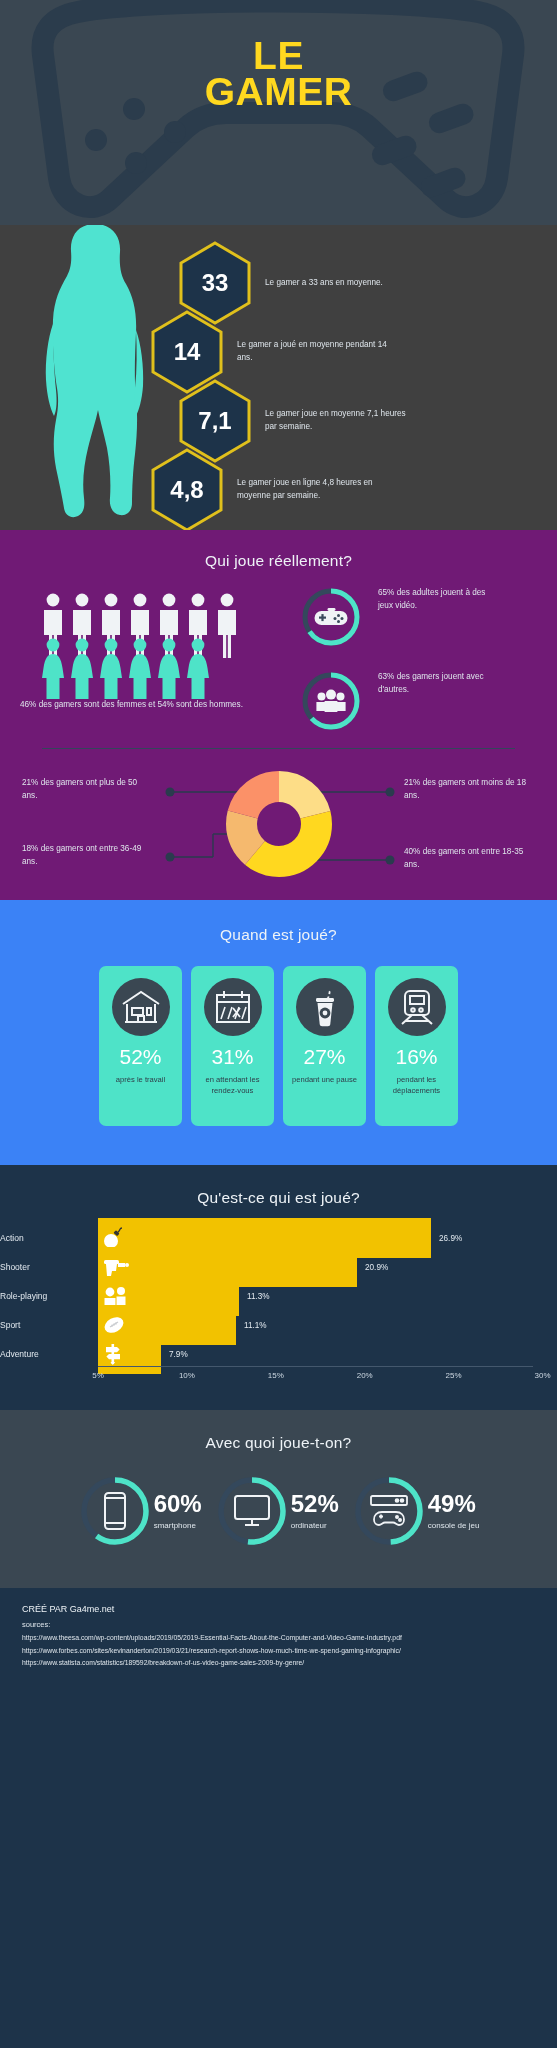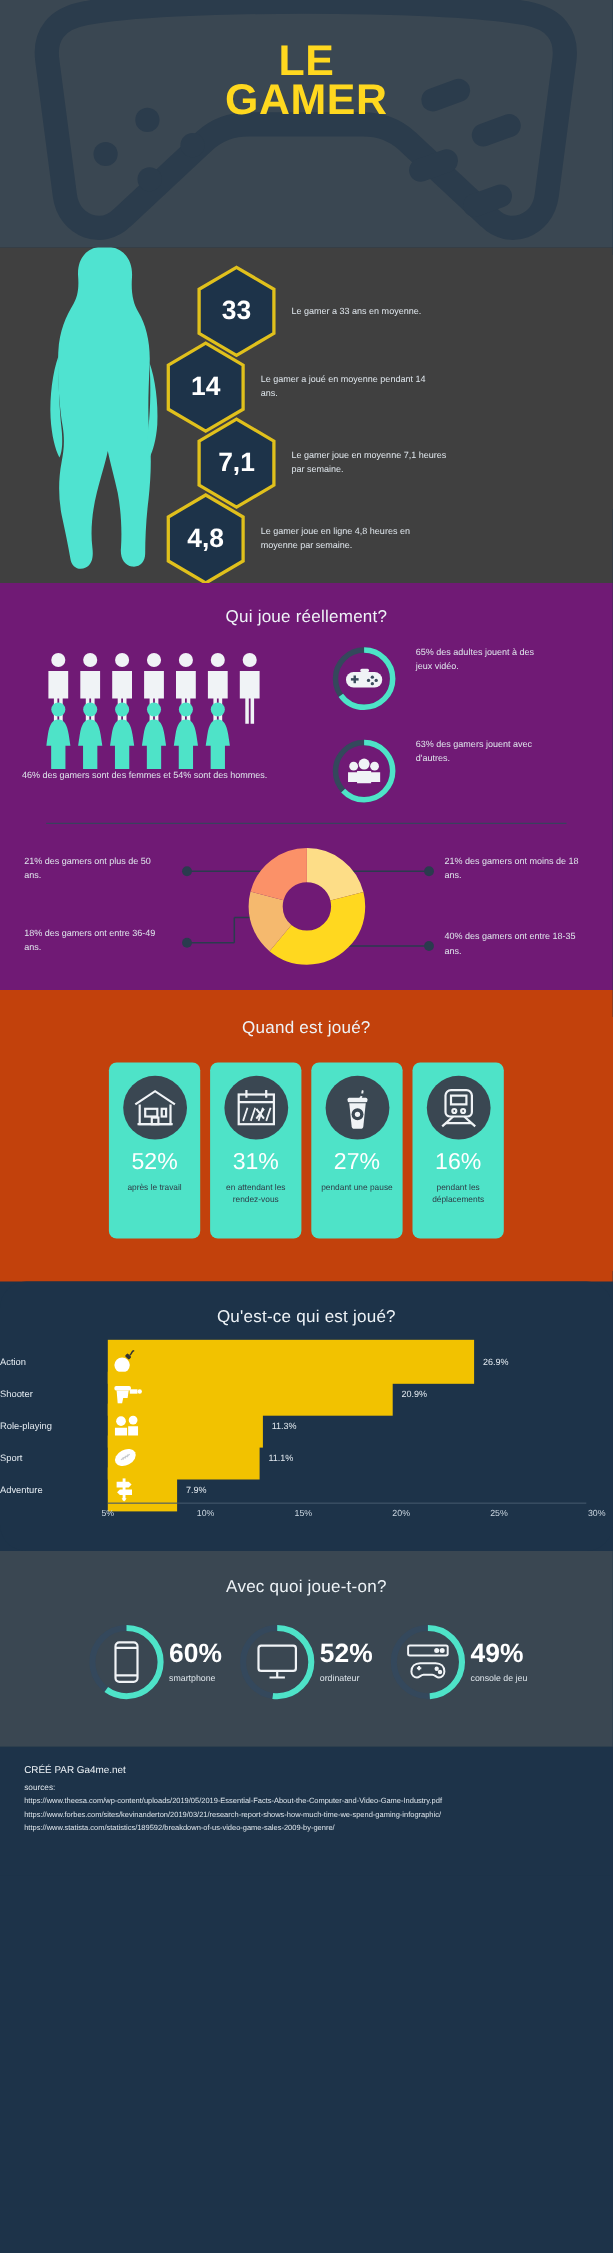--- a/index.html
+++ b/index.html
@@ -47,35 +47,35 @@
     position:absolute; left:20px; top:168px; width:240px;
     font-size:8.2px; line-height:1.6; color:#dfe6ec;
   }
   .ring-item { position:absolute; display:flex; align-items:flex-start; }
   .ring-cap { font-size:8.2px; line-height:1.6; color:#dfe6ec; margin-left:16px; max-width:115px; }
   .divider { position:absolute; left:42px; top:218px; width:473px; height:1px; background:#33465b; }
   .donut-wrap { position:absolute; left:0; top:232px; width:557px; height:125px; }
   .donut-lbl { position:absolute; font-size:8.2px; line-height:1.6; color:#dfe6ec; }
 
   
-  .quand { background:#c2410c; height:265px; padding-top:26px; }
+  .quand { background:#3b82f6; height:265px; padding-top:26px; }
   .cards { display:flex; justify-content:center; gap:9px; margin-top:22px; }
   .card {
     width:83px; height:160px; background:#4EE3C8; border-radius:7px;
     display:flex; flex-direction:column; align-items:center; padding-top:12px;
   }
   .card-circ {
     width:58px; height:58px; border-radius:50%; background:#3a4752;
     display:flex; align-items:center; justify-content:center;
   }
   .card-pct { font-size:21px; color:#fff; font-weight:400; margin-top:9px; }
   .card-lbl { font-size:7.6px; color:#2f3d48; text-align:center; line-height:1.5; margin-top:5px; padding:0 5px; }
 
   
-  .barsec { background:#1d3349; height:245px; padding-top:24px;border-radius:24px; }
+  .barsec { background:#1d3349; height:245px; padding-top:24px; }
   .chart { position:relative; margin:16px 0 0 0; height:150px; }
   .brow { position:absolute; left:0; display:flex; align-items:center; height:26px; }
   .blabel { width:98px; text-align:left; font-size:8.5px; color:#e3eaf0; padding-right:7px; }
   .bbar { height:40px; background:#F2C200; position:relative; display:flex; align-items:center; }
   .bbar svg { margin-left:3px; }
   .bval { font-size:8.2px; color:#e3eaf0; margin-left:5px; white-space:nowrap; }
   .axis { position:absolute; left:98px; right:24px; top:143px; height:1px; background:#44586d; }
   .ticks { position:absolute; left:98px; right:10px; top:148px; height:14px; }
   .tick { position:absolute; font-size:8px; color:#cdd8e2; transform:translateX(-50%); }
 

